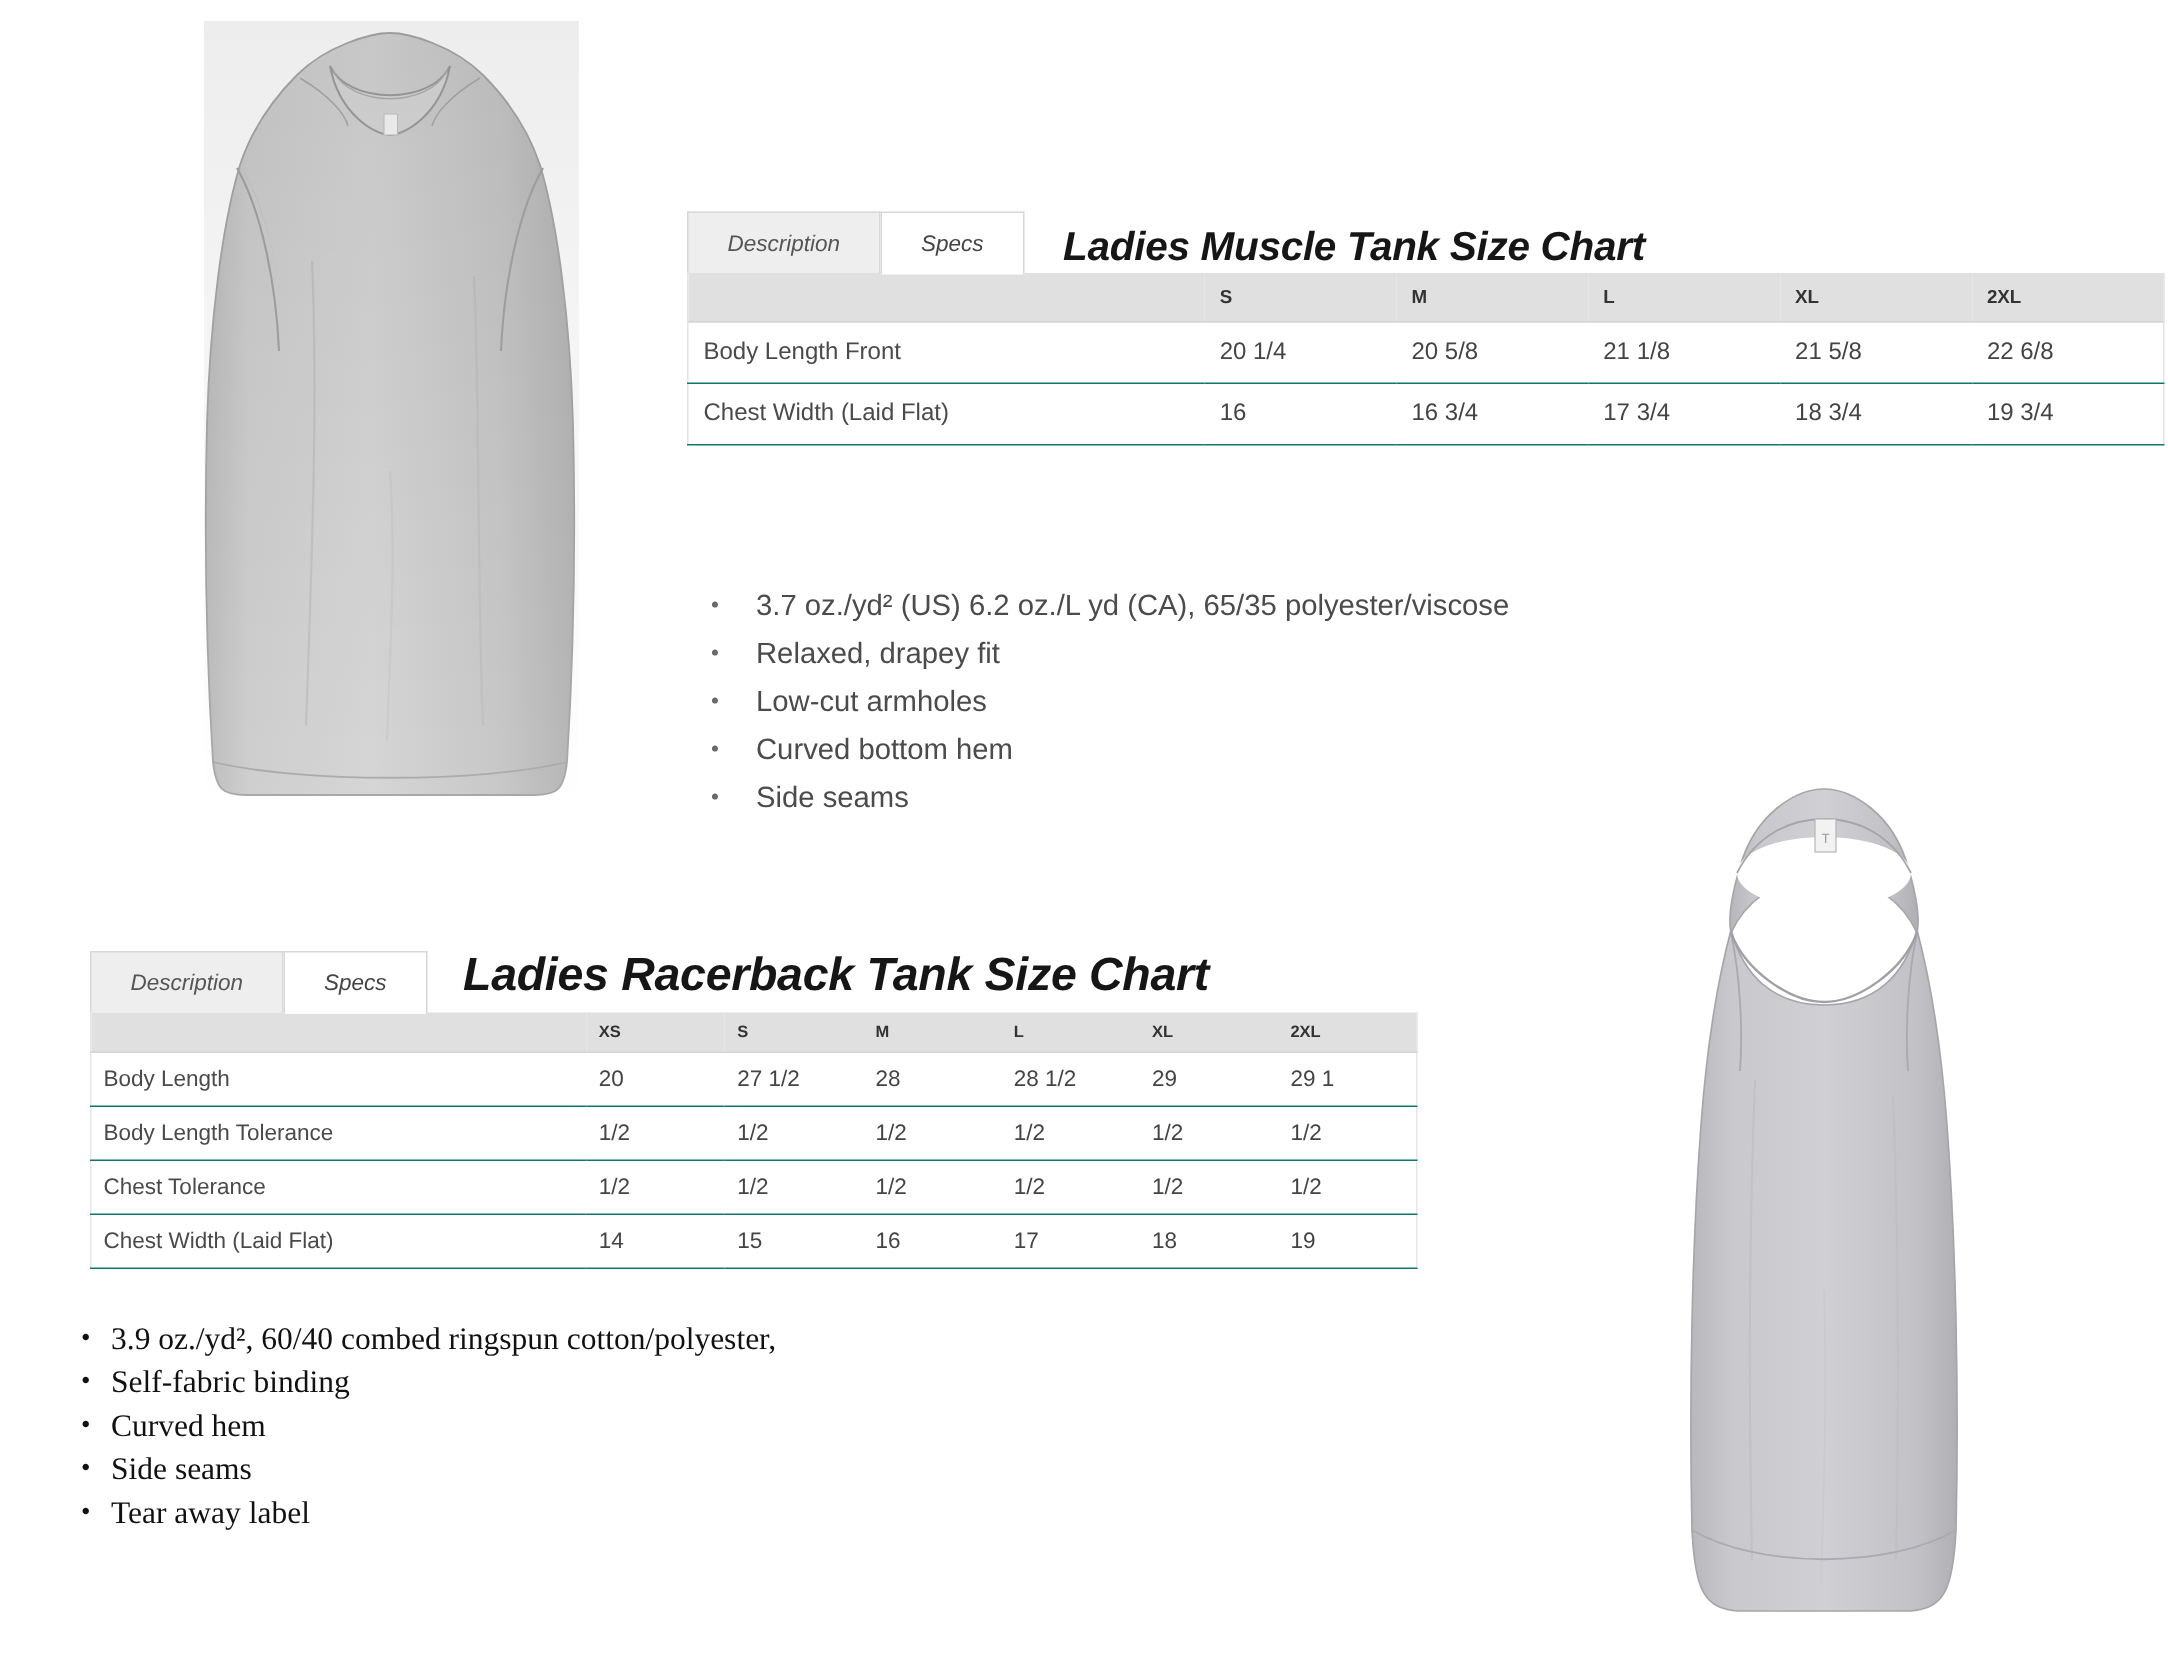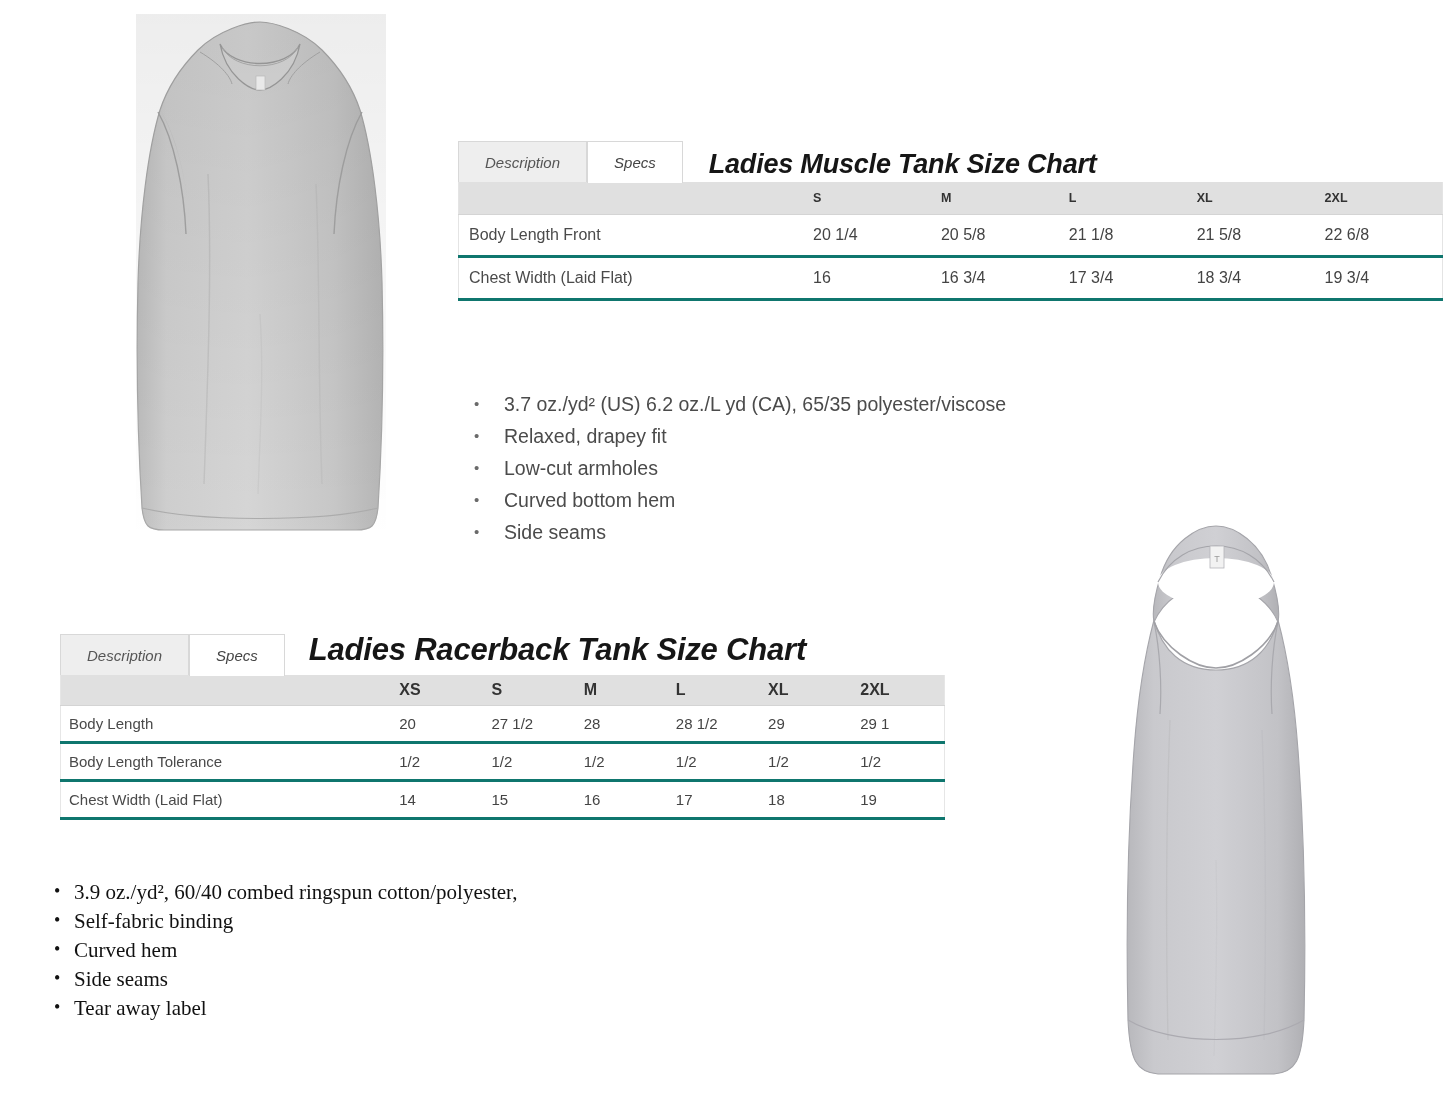--- a/index.html
+++ b/index.html
@@ -73,21 +73,21 @@
     border-collapse: collapse;
     background: #ffffff;
     position: relative;
     z-index: 1;
   }
   table.size-table th,
   table.size-table td {
     font-weight: normal;
     text-align: left;
     color: #444444;
-    border-bottom: 3px solid #0f766e;
+    border-bottom: 1px solid #0f766e;
   }
   table.size-table thead th {
     background: #e0e0e0;
     font-weight: bold;
     font-size: 12.5px;
     color: #333333;
     border-bottom: 1px solid #d4d4d4;
   }
   table.size-table tbody td.rowhead {
     color: #4a4a4a;
@@ -112,21 +112,21 @@
 
   
   #racer-table {
     width: 885px;
     border: 1px solid #e6e6e6;
     border-top: none;
   }
   #racer-table thead th {
     padding: 6px 8px;
     height: 14px;
-    font-size: 16px;
+    font-size: 11px;
   }
   #racer-table tbody td {
     padding: 9px 8px;
     font-size: 15px;
   }
   #racer-table col.c0 { width: 330px; }
   #racer-table col.cN { width: 92px; }
 
   
   ul.feature-list {
@@ -377,20 +377,29 @@
       <tr>
         <td class="rowhead">Body Length Tolerance</td>
         <td>1/2</td>
         <td>1/2</td>
         <td>1/2</td>
         <td>1/2</td>
         <td>1/2</td>
         <td>1/2</td>
       </tr>
       <tr>
+        <td class="rowhead">Chest Tolerance</td>
+        <td>1/2</td>
+        <td>1/2</td>
+        <td>1/2</td>
+        <td>1/2</td>
+        <td>1/2</td>
+        <td>1/2</td>
+      </tr>
+      <tr>
         <td class="rowhead">Chest Width (Laid Flat)</td>
         <td>14</td>
         <td>15</td>
         <td>16</td>
         <td>17</td>
         <td>18</td>
         <td>19</td>
       </tr>
     </tbody>
   </table>

